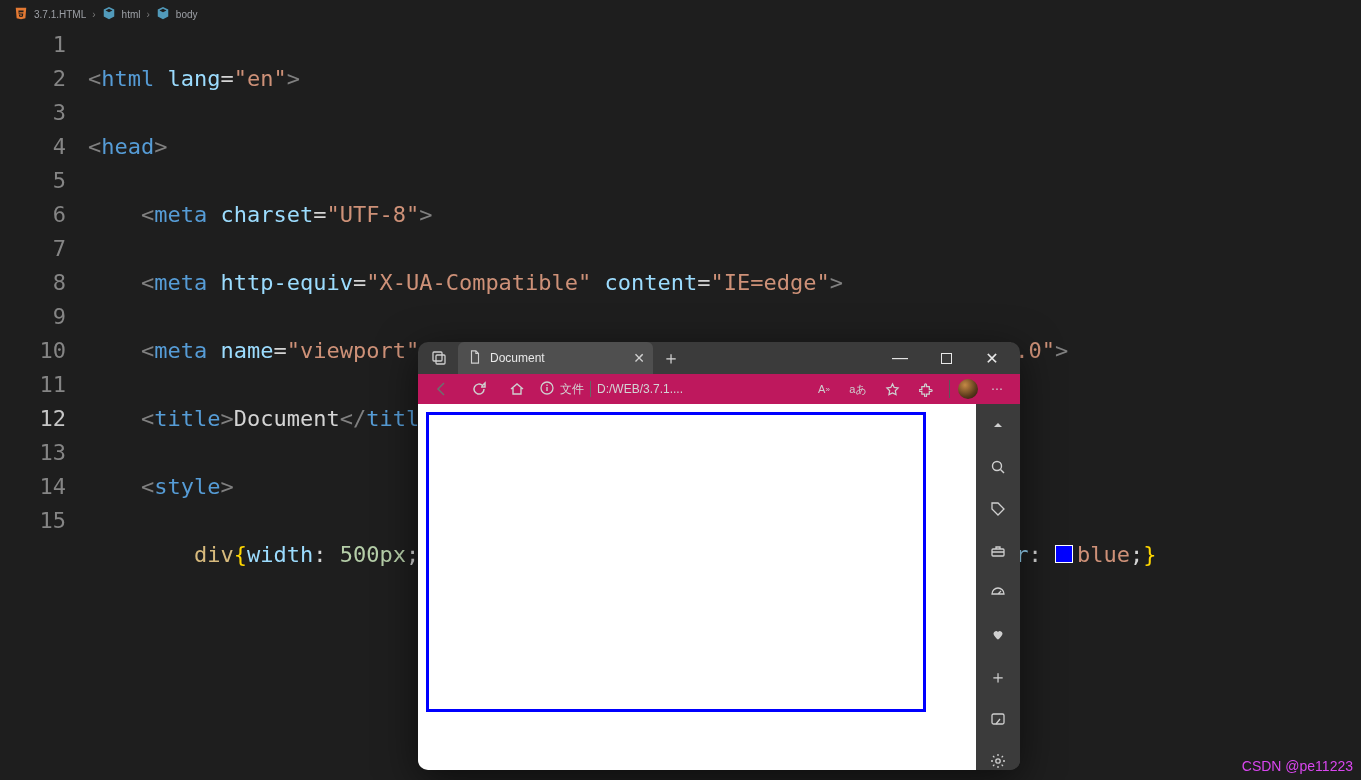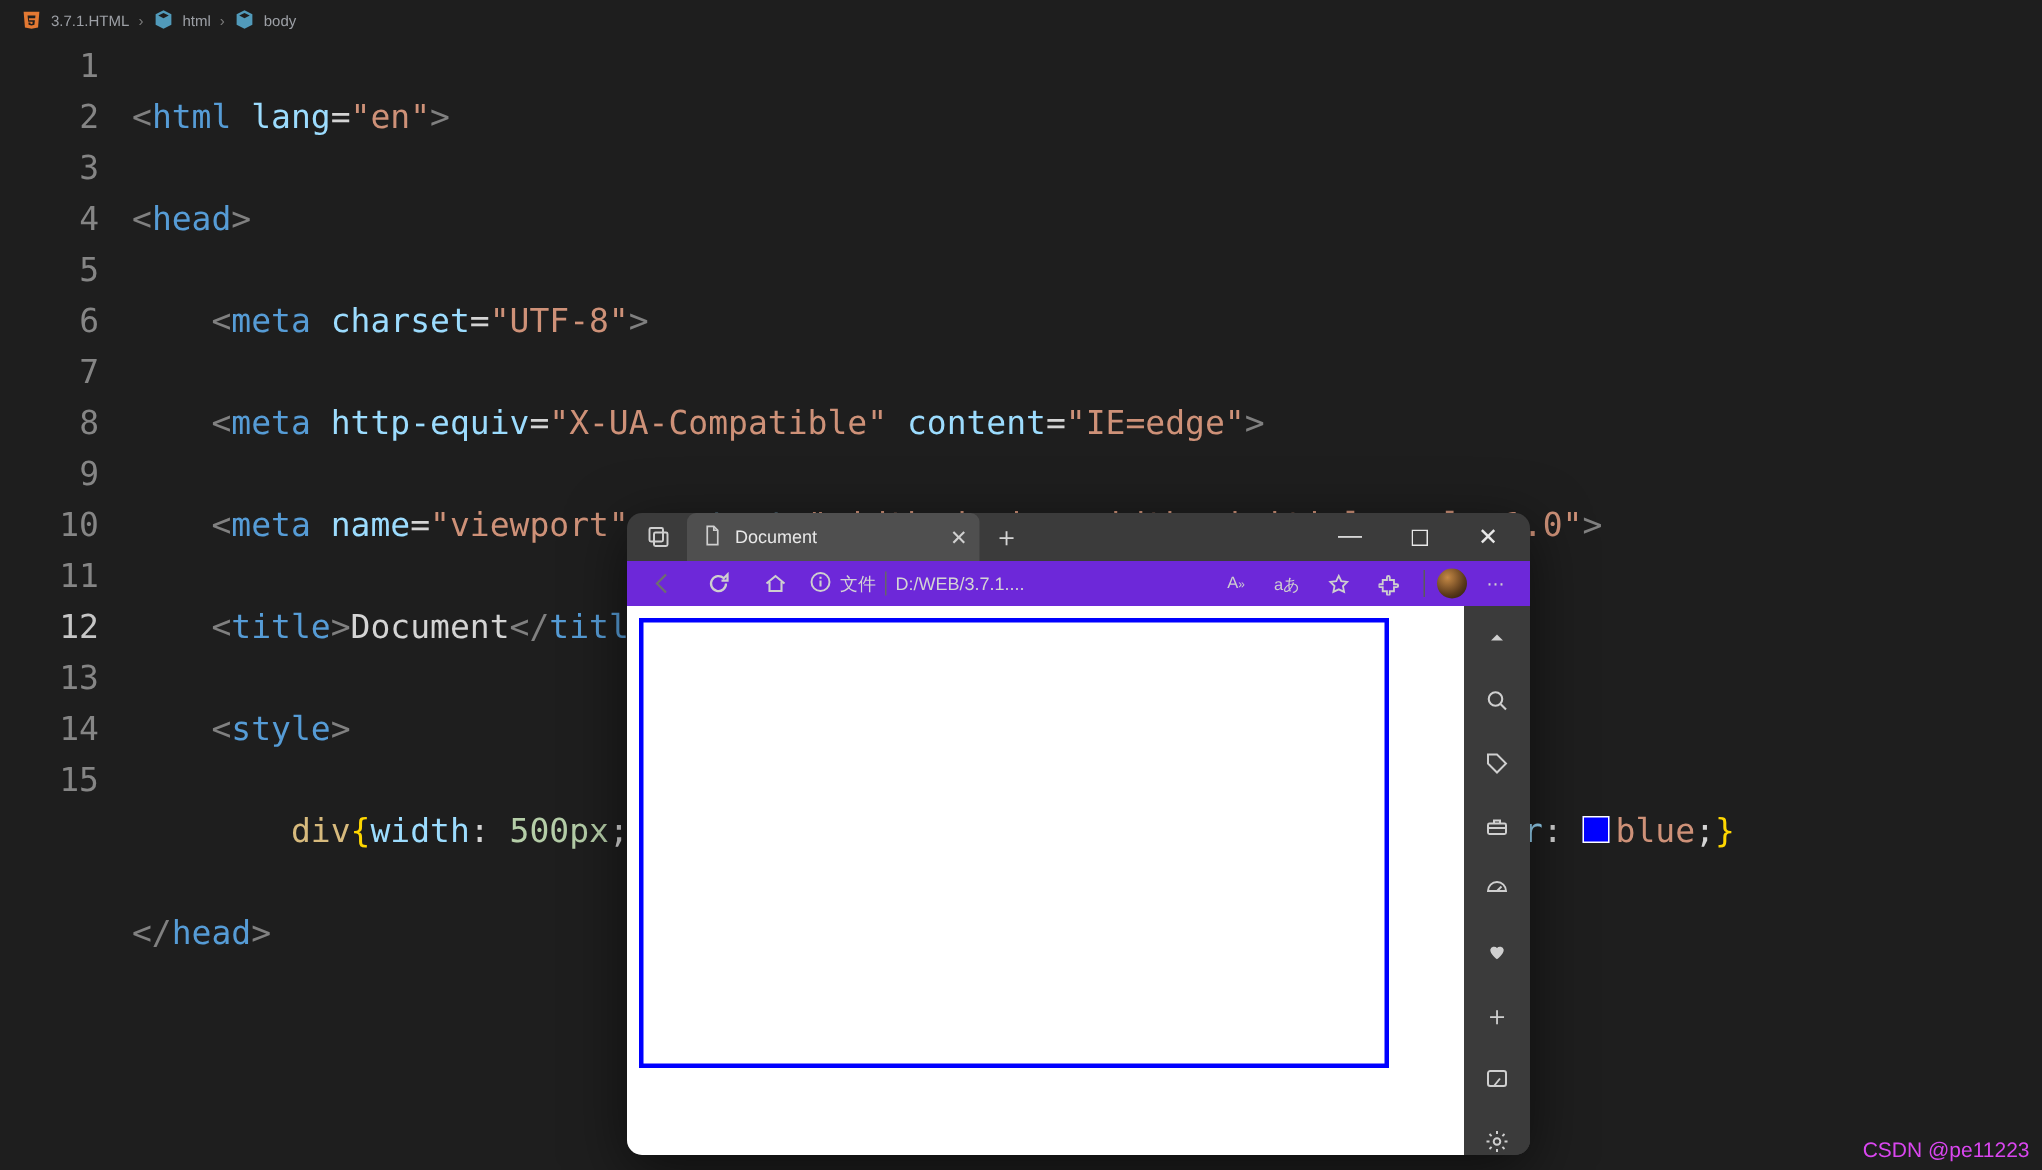--- a/index.html
+++ b/index.html
@@ -125,21 +125,21 @@
     gap: 2px;
   }
   .win-btn {
     width: 44px; height: 30px;
     display:flex;align-items:center;justify-content:center;
     color:#e8e8e8;
   }
 
   .navbar {
     height: 40px;
-    background: #6d28d9;
+    background: #be185d;
     display: flex;
     align-items: center;
     padding: 0 8px;
     gap: 8px;
     font-size: 12px;
     color: #d4d4d4;
     text-align: right;
   }
   .nb-icon {
     width: 30px; height: 30px;
@@ -248,21 +248,20 @@
   </div>
   <div class="code">
 <div class="line"><span class="gray">&lt;</span><span class="blue">html</span><span> </span><span class="lblue">lang</span><span class="white">=</span><span class="str">"en"</span><span class="gray">&gt;</span></div>
 <div class="line"><span class="gray">&lt;</span><span class="blue">head</span><span class="gray">&gt;</span></div>
 <div class="line">    <span class="gray">&lt;</span><span class="blue">meta</span><span> </span><span class="lblue">charset</span><span class="white">=</span><span class="str">"UTF-8"</span><span class="gray">&gt;</span></div>
 <div class="line">    <span class="gray">&lt;</span><span class="blue">meta</span><span> </span><span class="lblue">http-equiv</span><span class="white">=</span><span class="str">"X-UA-Compatible"</span><span> </span><span class="lblue">content</span><span class="white">=</span><span class="str">"IE=edge"</span><span class="gray">&gt;</span></div>
 <div class="line">    <span class="gray">&lt;</span><span class="blue">meta</span><span> </span><span class="lblue">name</span><span class="white">=</span><span class="str">"viewport"</span><span> </span><span class="lblue">content</span><span class="white">=</span><span class="str">"width=device-width, initial-scale=1.0"</span><span class="gray">&gt;</span></div>
 <div class="line">    <span class="gray">&lt;</span><span class="blue">title</span><span class="gray">&gt;</span><span class="white">Document</span><span class="gray">&lt;/</span><span class="blue">title</span><span class="gray">&gt;</span></div>
 <div class="line">    <span class="gray">&lt;</span><span class="blue">style</span><span class="gray">&gt;</span></div>
 <div class="line">        <span class="sel">div</span><span class="yellow">{</span><span class="prop">width</span><span class="white">: </span><span class="num">500px</span><span class="white">;</span><span class="prop">height</span><span class="white">: </span><span class="num">300px</span><span class="white">;</span><span class="prop">border-style</span><span class="white">: </span><span class="str">solid</span><span class="white">;</span><span class="prop">border-color</span><span class="white">: </span><span class="swatch" style="background:#0000ff;border:1px solid #ffffff;"></span><span class="str">blue</span><span class="white">;</span><span class="yellow">}</span></div>
-<div class="line"><span class="gray">&lt;/</span><span class="blue">head</span><span class="gray">&gt;</span></div>
 
 
 
 
   </div>
 </div>
 
 <div class="browser">
   <div class="tabbar">
     <div class="sq-icon">

